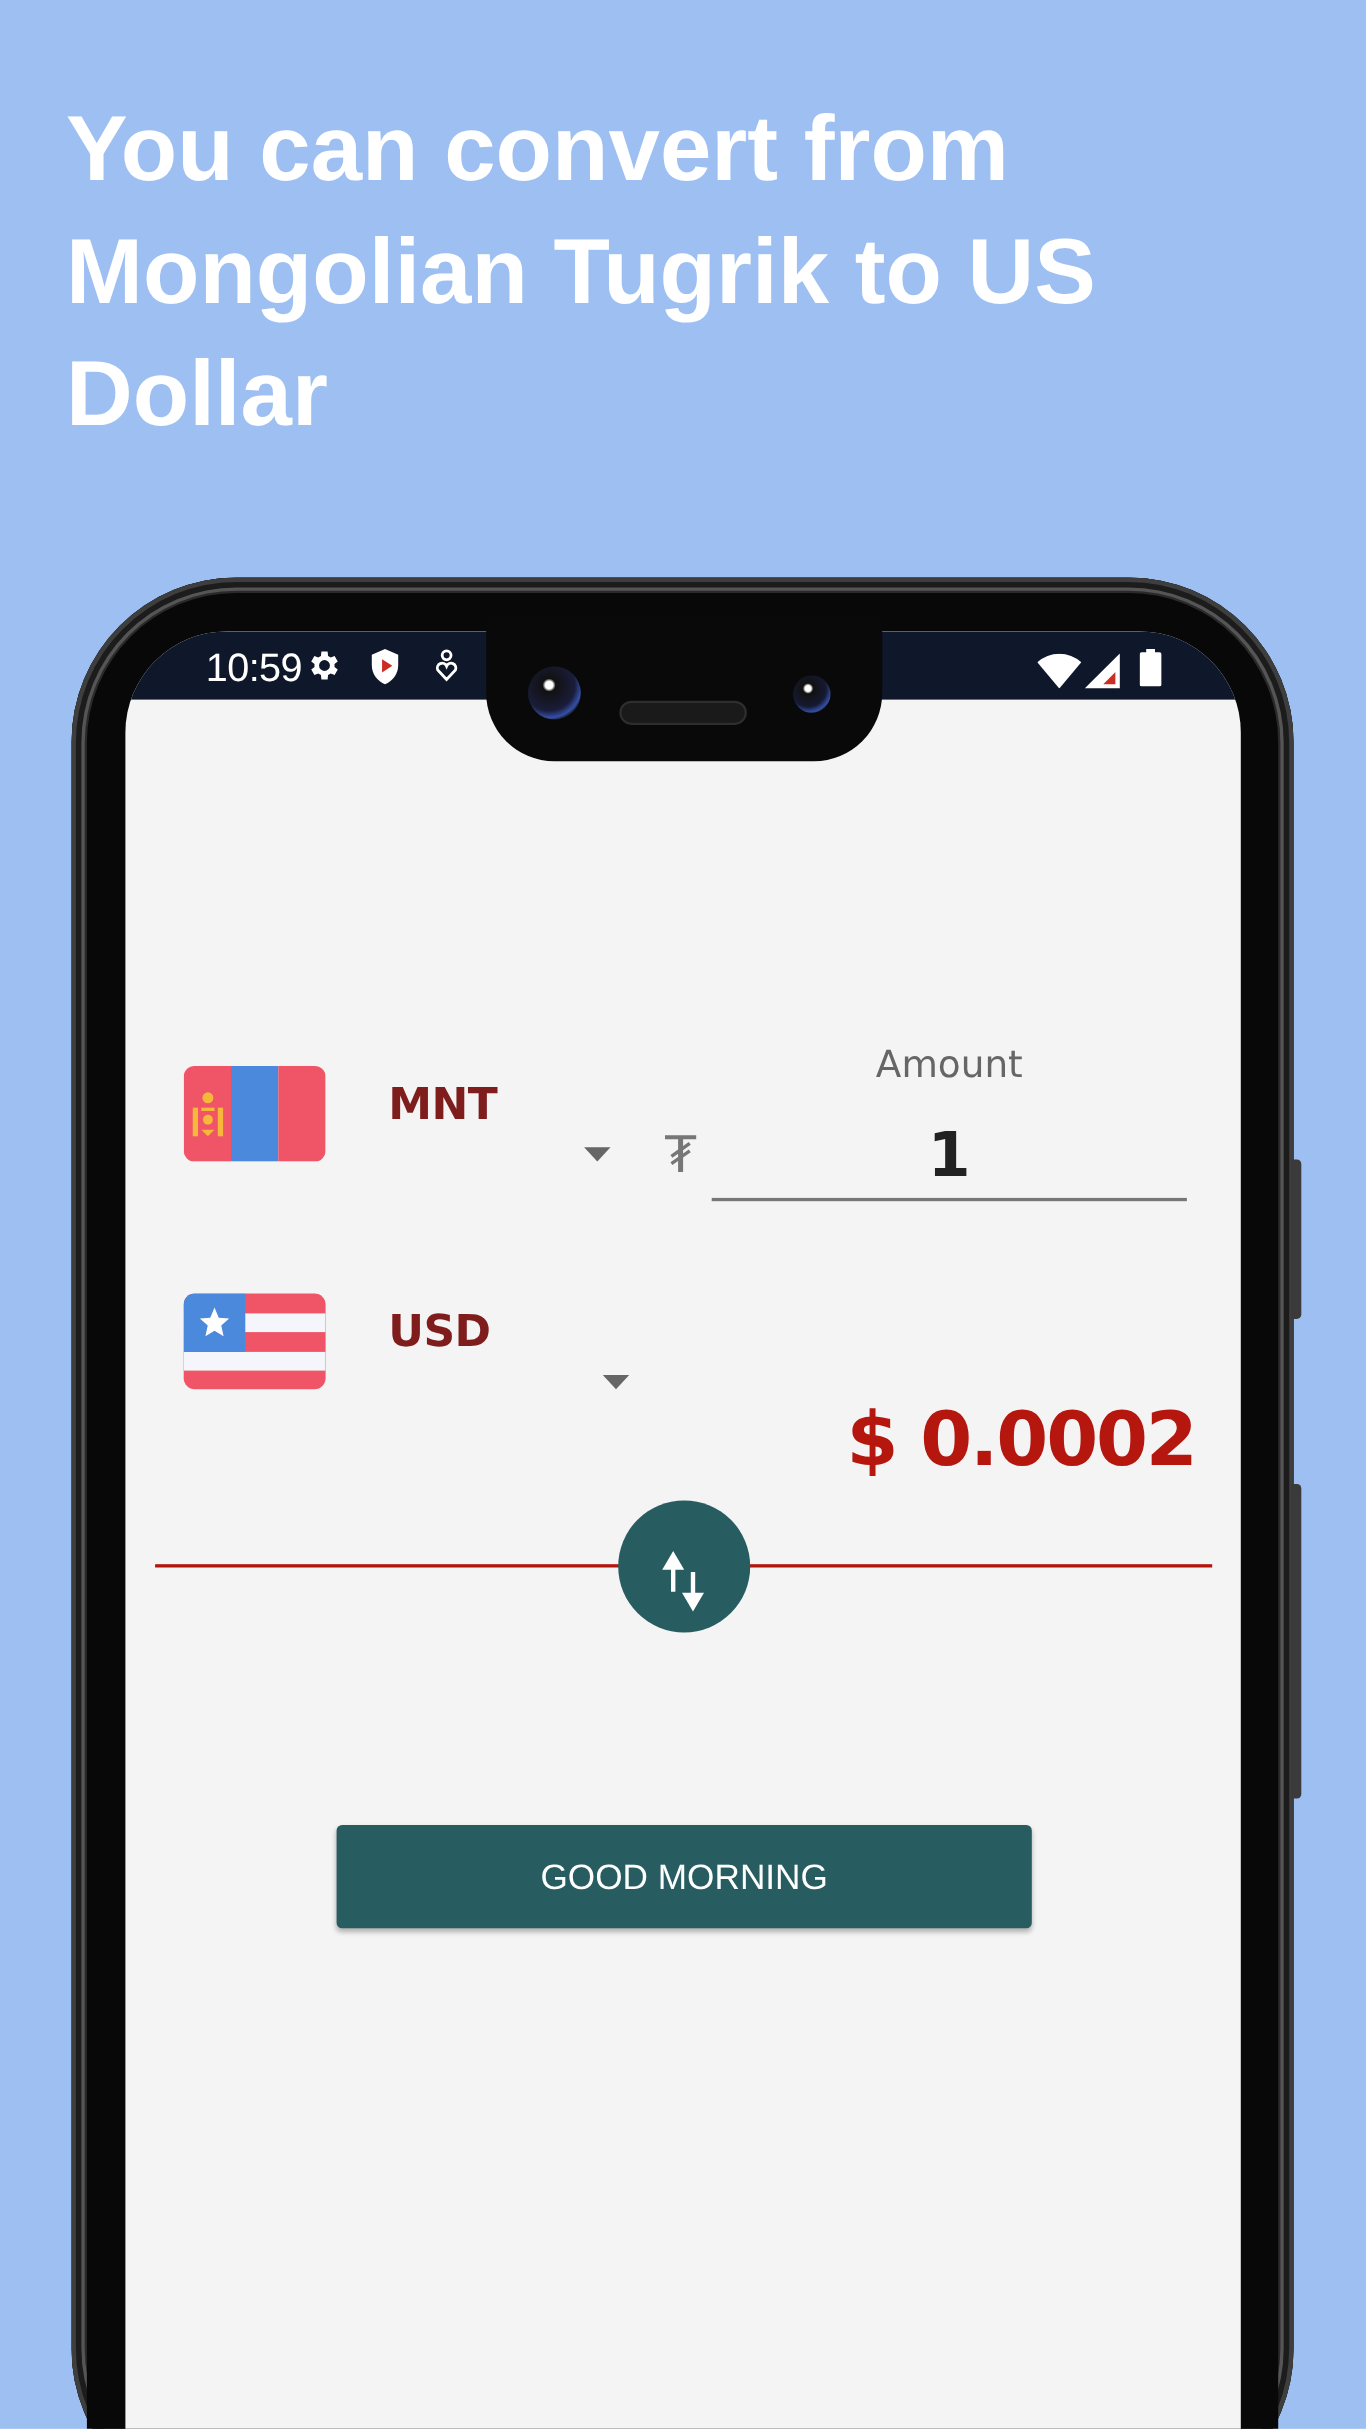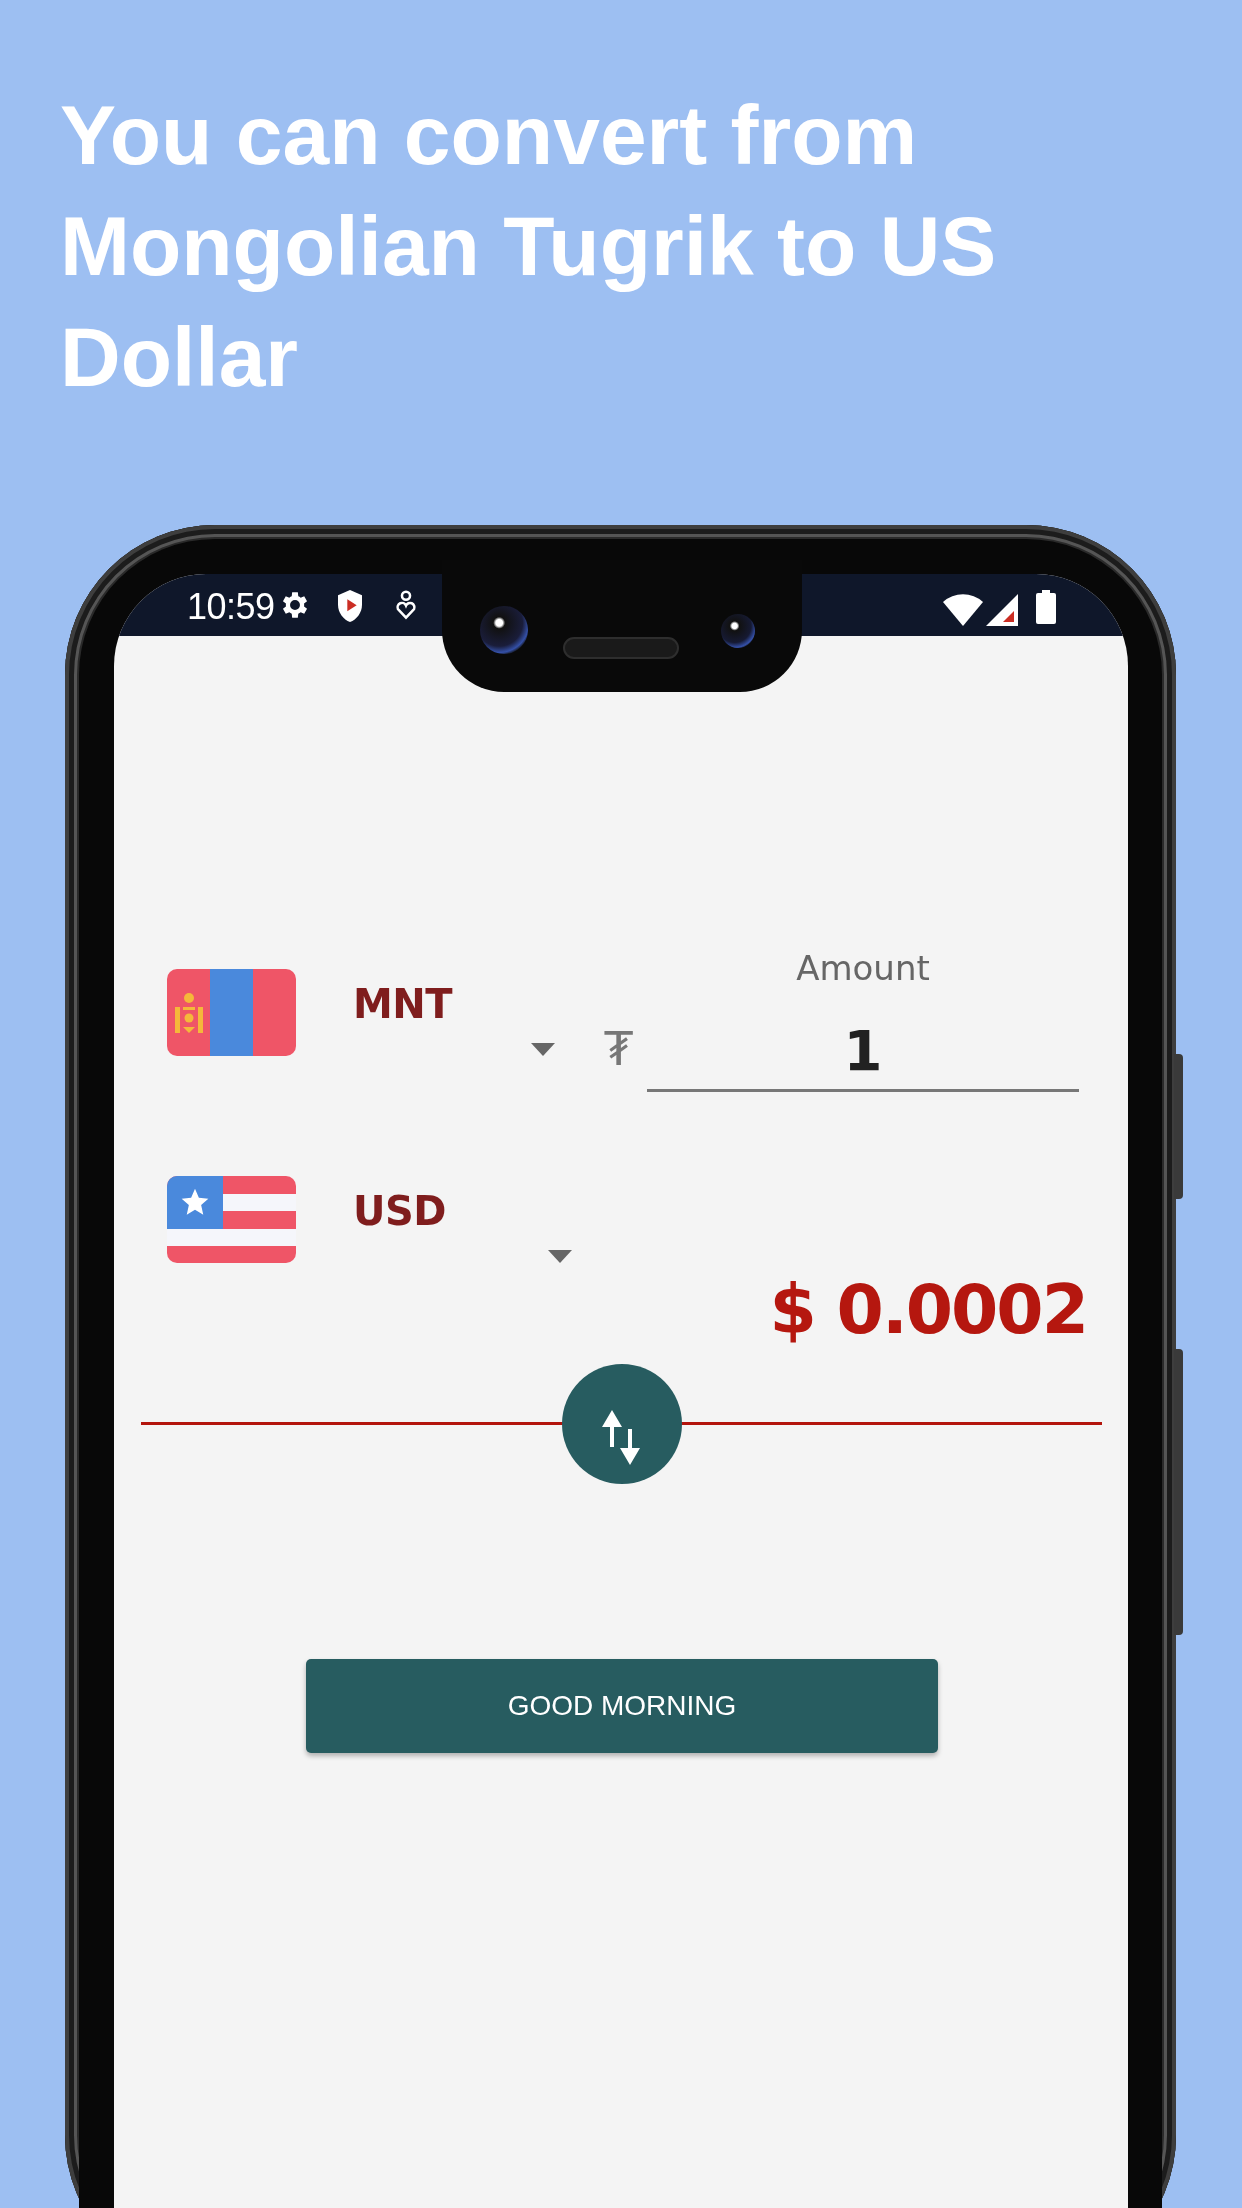--- a/index.html
+++ b/index.html
@@ -99,21 +99,21 @@
     font-size: 56px; font-weight: bold; color: #222; font-family: "DejaVu Sans", sans-serif; outline: none; }
 
   .result { position: absolute; right: 41px; top: 696px; color: #b5170f; font-size: 68px; font-weight: bold;
     font-family: "DejaVu Sans", sans-serif; letter-spacing: -2px; }
 
   .divider { position: absolute; left: 27px; width: 961px; top: 848px; height: 3px; background: #b3140c; }
   .swap-btn { position: absolute; left: 448px; top: 790px; width: 120px; height: 120px; border-radius: 50%;
     background: #275c60; cursor: pointer; }
 
   .action-btn { position: absolute; background: #275c60; color: #fff; border-radius: 5px; text-align: center;
-    font-size: 28px; font-family: "Liberation Sans", sans-serif; box-shadow: 0 3px 5px rgba(0,0,0,0.28); cursor: pointer; }
+    font-size: 32px; font-family: "Liberation Sans", sans-serif; box-shadow: 0 3px 5px rgba(0,0,0,0.28); cursor: pointer; }
   .greeting-btn { left: 192px; top: 1085px; width: 632px; height: 94px; line-height: 94px; }
   .date-btn { left: 115px; top: 1442px; width: 785px; height: 93px; line-height: 93px; }
 </style>
 </head>
 <body>
 
 <div class="headline">You can convert from Mongolian Tugrik to US Dollar</div>
 
 <div class="phone">
   <div class="phone-inner"></div>

